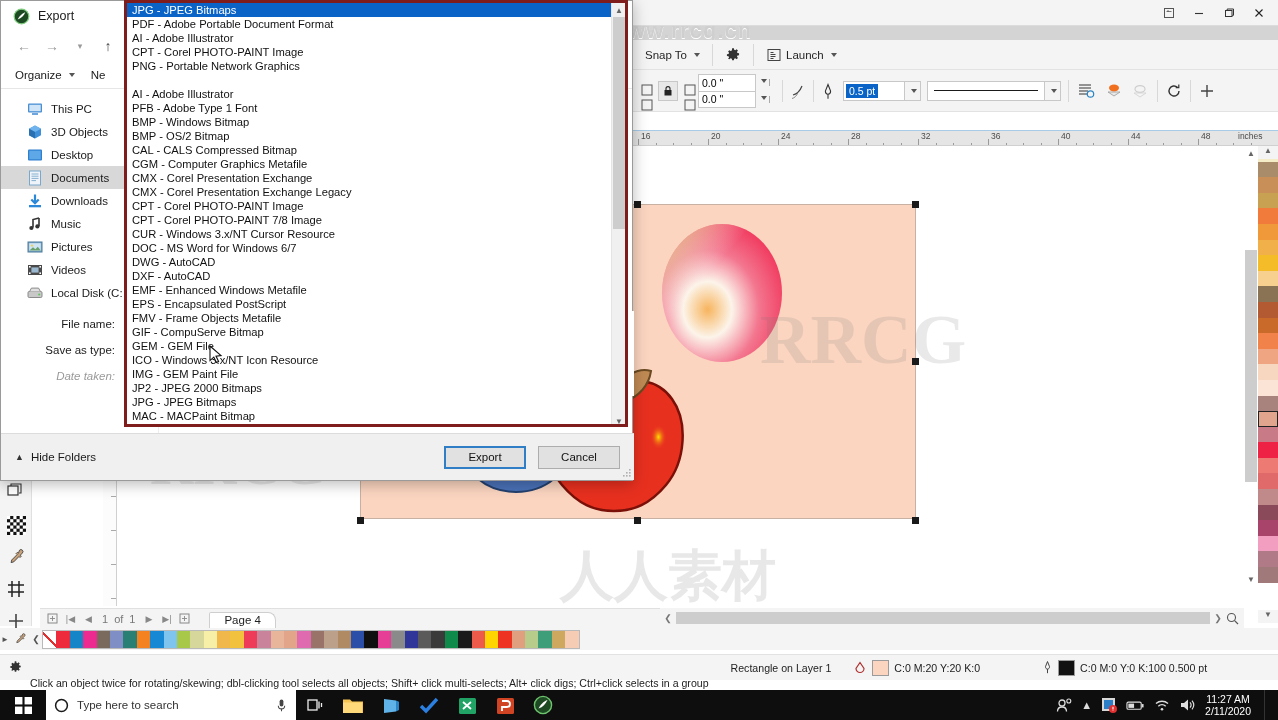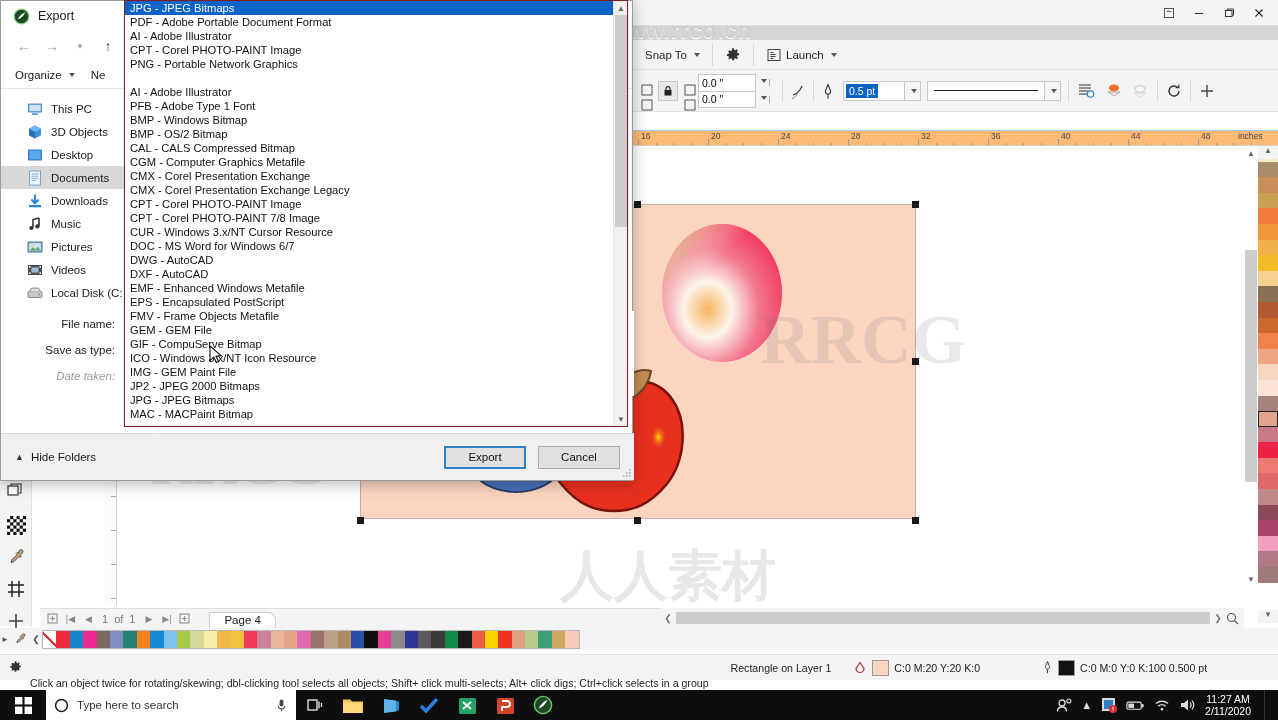--- a/index.html
+++ b/index.html
@@ -48,21 +48,21 @@
   .tb-sep { width:1px; height:22px; background:#d8d8d8; margin:0 7px; }
   .tb-item { display:flex; align-items:center; gap:4px; padding:2px 5px; color:#262626; font-size:11.5px;
              white-space:nowrap; cursor:default; }
   .caret { width:0;height:0;border-left:3.5px solid transparent;border-right:3.5px solid transparent;
            border-top:4px solid #555; display:inline-block; margin-left:3px;}
   .tb-icon { width:16px; height:16px; display:inline-block; }
 
   
   #ruler-h {
     position:absolute; left:0; top:130px; width:1278px; height:16px;
-    background:#fdba74; border-top:1.5px solid #a8cbe8; border-bottom:1px solid #d0d0d0;
+    background:#e5e5e5; border-top:1.5px solid #a8cbe8; border-bottom:1px solid #d0d0d0;
     overflow:hidden;
   }
   .rtick { position:absolute; top:8px; width:1px; height:7px; background:#9a9a9a; }
   .rtick.minor { top:12px; height:3px; }
   .rlabel { position:absolute; top:0px; font-size:8.5px; color:#4a4a4a; }
   #ruler-v {
     position:absolute; left:103px; top:146px; width:14px; height:460px;
     background:#fcfcfc; border-right:1px solid #d0d0d0;
   }
 
@@ -169,21 +169,21 @@
   .dlg-btn {
     width:82px; height:23px; border:1px solid #adadad; background:#e1e1e1;
     font-size:11.5px; color:#111; display:flex; align-items:center; justify-content:center;
     font-family:"Liberation Sans",sans-serif;
   }
   .dlg-btn.primary { border:2px solid #2f7ec6; background:#e1e1e1; }
 
   
   #type-dropdown {
     position:absolute; left:124px; top:0px; width:504px; height:427px;
-    background:#ffffff; border:1px solid #7f1d1d; z-index:80; overflow:hidden;
+    background:#ffffff; border:3px solid #7f1d1d; z-index:80; overflow:hidden;
   }
   #dd-list { position:absolute; left:0; top:0; width:490px; height:425px; }
   .dd-item { height:14px; line-height:14px; padding-left:5px; font-size:11.2px; color:#111;
              white-space:nowrap; }
   .dd-item.sel { background:#0a64c8; color:#fff; }
   .dd-item.spacer { height:14px; }
   #dd-scroll {
     position:absolute; right:0; top:0; width:14px; height:425px; background:#f0f0f0;
     border-left:1px solid #e4e4e4;
   }
@@ -1028,22 +1028,22 @@
       <div class="dd-item">CMX - Corel Presentation Exchange Legacy</div>
       <div class="dd-item">CPT - Corel PHOTO-PAINT Image</div>
       <div class="dd-item">CPT - Corel PHOTO-PAINT 7/8 Image</div>
       <div class="dd-item">CUR - Windows 3.x/NT Cursor Resource</div>
       <div class="dd-item">DOC - MS Word for Windows 6/7</div>
       <div class="dd-item">DWG - AutoCAD</div>
       <div class="dd-item">DXF - AutoCAD</div>
       <div class="dd-item">EMF - Enhanced Windows Metafile</div>
       <div class="dd-item">EPS - Encapsulated PostScript</div>
       <div class="dd-item">FMV - Frame Objects Metafile</div>
+      <div class="dd-item">GIF - CompuServe Bitmap</div>
       <div class="dd-item">GEM - GEM File</div>
-      <div class="dd-item">GIF - CompuServe Bitmap</div>
       <div class="dd-item">ICO - Windows 3.x/NT Icon Resource</div>
       <div class="dd-item">IMG - GEM Paint File</div>
       <div class="dd-item">JP2 - JPEG 2000 Bitmaps</div>
       <div class="dd-item">JPG - JPEG Bitmaps</div>
       <div class="dd-item">MAC - MACPaint Bitmap</div>
     </div>
   <div id="dd-scroll">
     <div class="sc-arrow">▲</div>
     <div id="sc-thumb"></div>
     <div class="sc-arrow" style="position:absolute;left:0;bottom:0;">▼</div>

